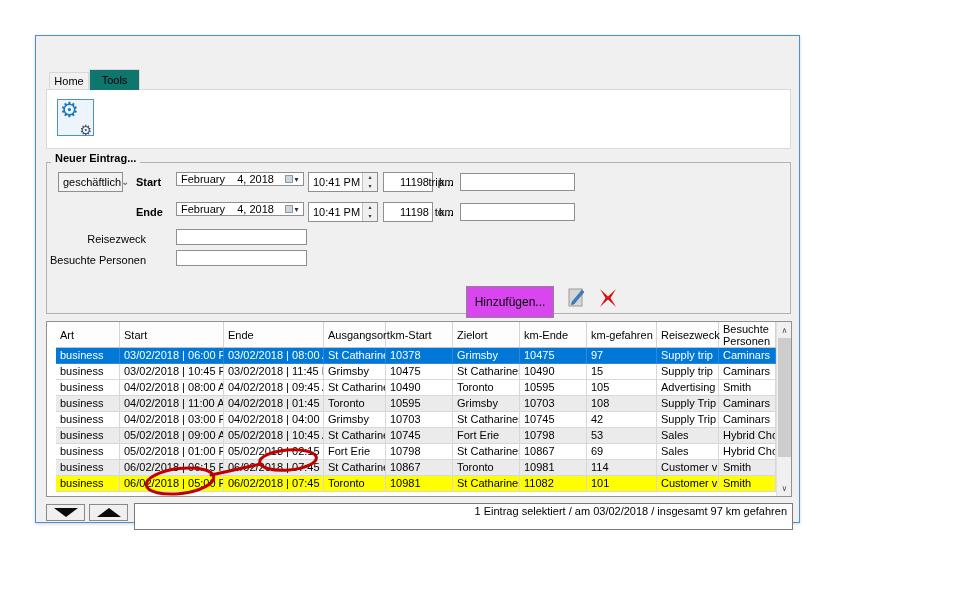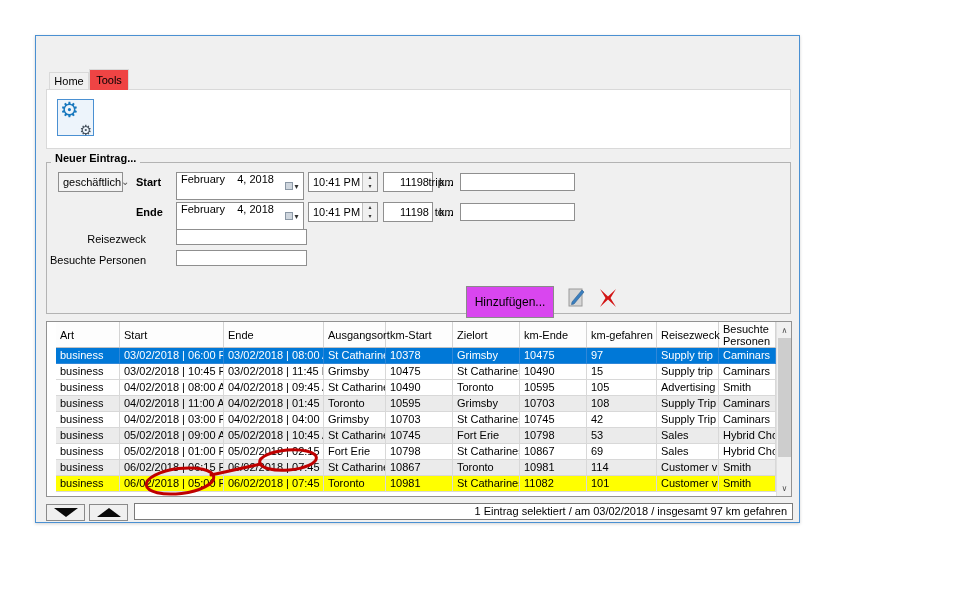--- a/index.html
+++ b/index.html
@@ -14,22 +14,22 @@
   .app-icon { position:absolute; left:9px; top:6px; width:14px; height:14px; }
   .title-text { position:absolute; left:30px; top:6px; font-size:12px; }
   .winbtns { position:absolute; right:0; top:0; height:26px; display:flex; }
   .winbtn { width:30px; height:26px; display:flex; align-items:center; justify-content:center;
             font-size:12px; color:#444; }
 
   
   .tab { position:absolute; font-size:11px; text-align:center; z-index:3; }
   .tab-home  { left:13px; top:36px; width:40px; height:18px; line-height:17px;
                background:#f1f1f1; border:1px solid #d9d9d9; border-bottom:none; z-index:1; }
-  .tab-tools { left:53px; top:33px; width:40px; height:21px; line-height:20px;
-               background:#ef4444; border:1px solid #d9d9d9; border-bottom:none; }
+  .tab-tools { left:53px; top:33px; width:51px; height:21px; line-height:20px;
+               background:#0f766e; border:1px solid #d9d9d9; border-bottom:none; }
   .toolbar-panel { position:absolute; left:10px; top:53px; width:745px; height:60px;
                    background:#ffffff; border:1px solid #d9d9d9; z-index:2; }
   .gears-btn { position:absolute; left:10px; top:9px; width:37px; height:37px;
                border:1px solid #4a90d2; background:#edf4fb; }
   .gear-big   { position:absolute; left:2px; top:-2px; font-size:21px; color:#1878be; }
   .gear-small { position:absolute; right:1px; bottom:-3px; font-size:14px; color:#46525e; }
 
   
   .groupbox { position:absolute; left:10px; top:126px; width:745px; height:152px;
               border:1px solid #b3b3b3; }
@@ -38,21 +38,21 @@
 
   
   .flabel { position:absolute; font-size:11px; }
   .bold { font-weight:bold; }
   .pre { white-space:pre; }
   .combo { position:absolute; left:22px; width:65px; height:20px; background:#f3f3f3;
            border:1px solid #8f8f8f; font-size:11px; display:flex; align-items:center; }
   .combo-text { flex:1; padding-left:4px; }
   .combo-arrow { width:15px; text-align:center; color:#555; font-size:10px; line-height:18px; }
 
-  .datepicker { position:absolute; left:140px; width:128px; height:28px; background:#fff;
+  .datepicker { position:absolute; left:140px; width:128px; height:14px; background:#fff;
                 border:1px solid #8f8f8f; font-size:11px; display:flex; align-items:flex-start; }
   .dp-text { flex:1; padding-left:4px; overflow:hidden; }
   .dp-btn { width:22px; height:100%; display:flex; align-items:center; justify-content:center; gap:1px; }
   .dp-cal { width:8px; height:8px; background:#cfd6de; border:1px solid #8a97a5; display:inline-block; }
   .dp-arrow { font-size:8px; color:#333; }
 
   .timebox { position:absolute; left:272px; width:70px; height:20px; background:#fff;
              border:1px solid #8f8f8f; font-size:11px; display:flex; align-items:center; }
   .tb-text { flex:1; padding-left:4px; }
   .spinner { width:15px; height:100%; border-left:1px solid #bfbfbf; display:flex;
@@ -98,21 +98,21 @@
   .scroll-thumb { position:absolute; left:1px; top:16px; width:13px; height:119px; background:#cdcdcd; }
 
   
   .navbtn { position:absolute; top:468px; width:39px; height:17px; background:#f0f0f0;
             border:1px solid #8a8a8a; display:flex; align-items:center; justify-content:center; }
   .nav-down { left:10px; } .nav-up { left:53px; }
   .tri-down { width:0; height:0; border-left:12px solid transparent;
               border-right:12px solid transparent; border-top:9px solid #0a0a0a; }
   .tri-up   { width:0; height:0; border-left:12px solid transparent;
               border-right:12px solid transparent; border-bottom:9px solid #0a0a0a; }
-  .status { position:absolute; left:98px; top:467px; width:659px; height:17px;
+  .status { position:absolute; left:98px; top:467px; width:659px; height:27px;
             border:1px solid #7a7a7a; background:#fff; font-size:11px; text-align:right;
             line-height:15px; padding-right:5px; }
 
   
   .annotation { position:absolute; left:0; top:0; width:960px; height:600px;
                 pointer-events:none; z-index:50; }
 </style>
 </head>
 <body>
 

